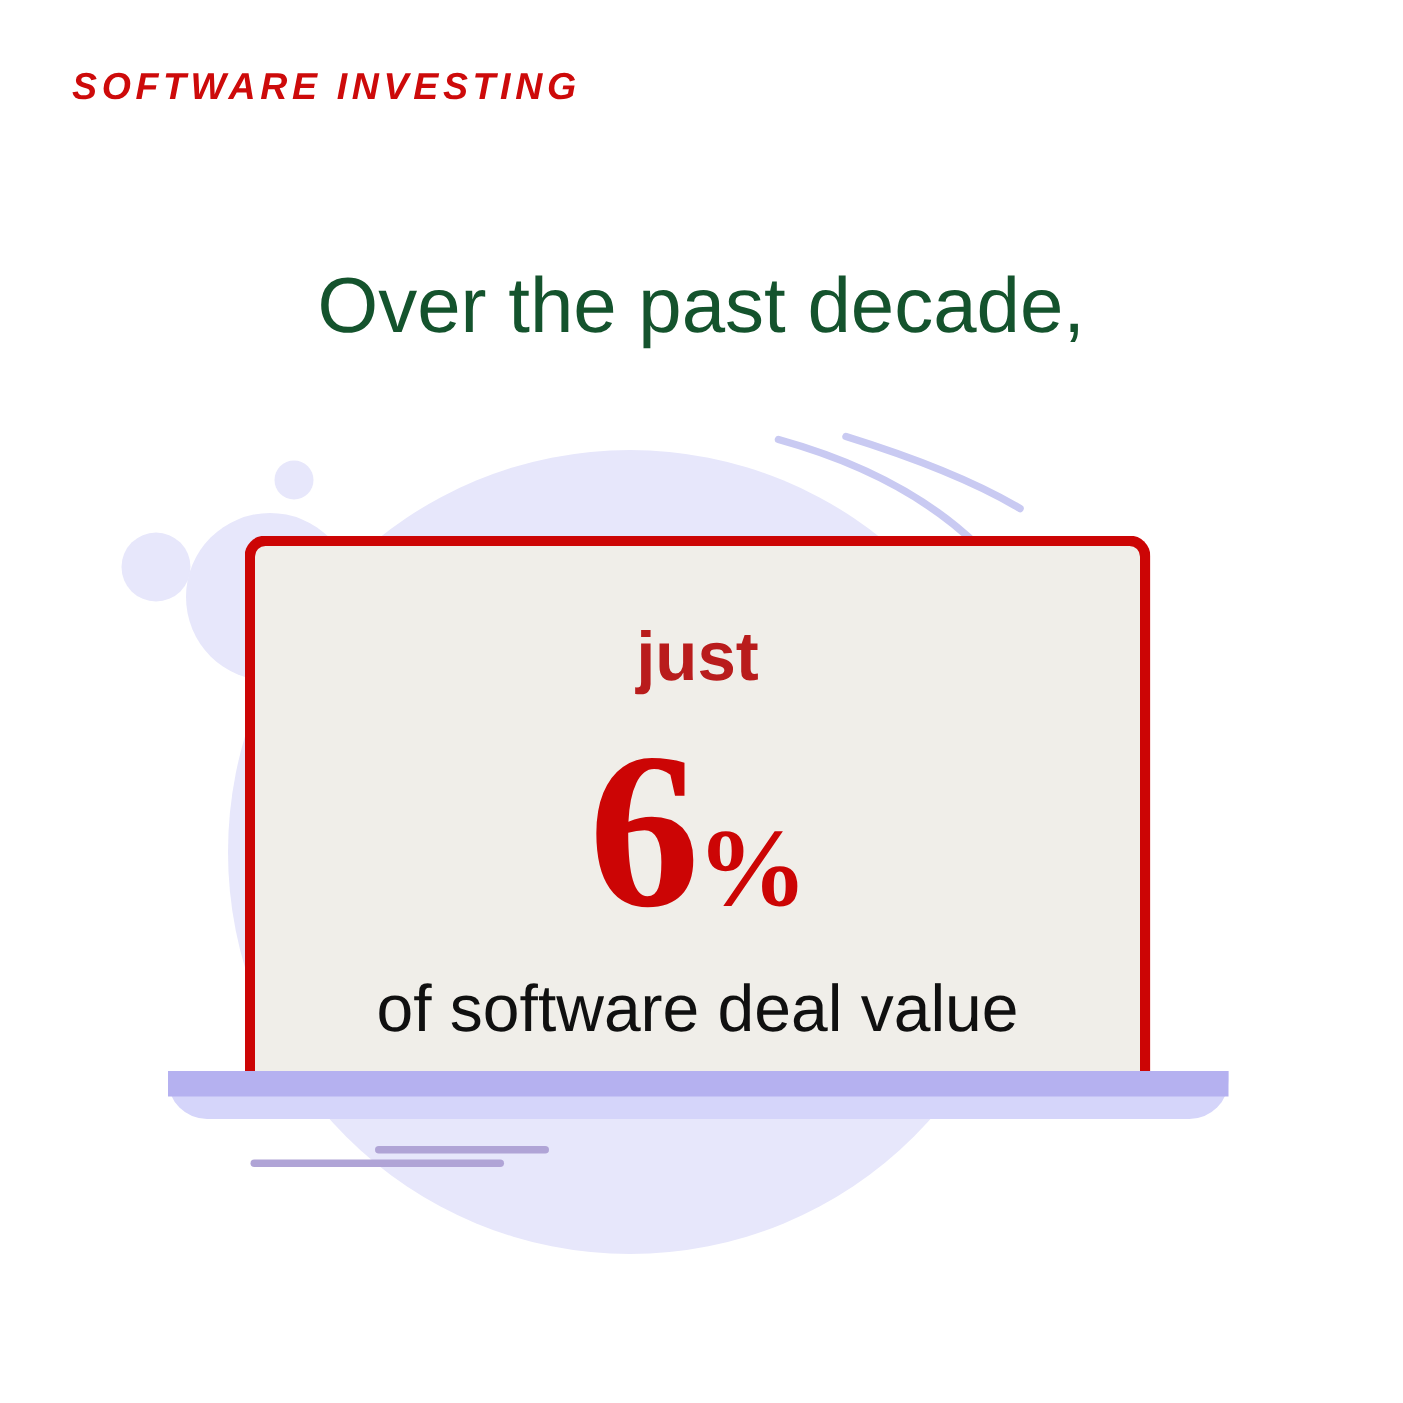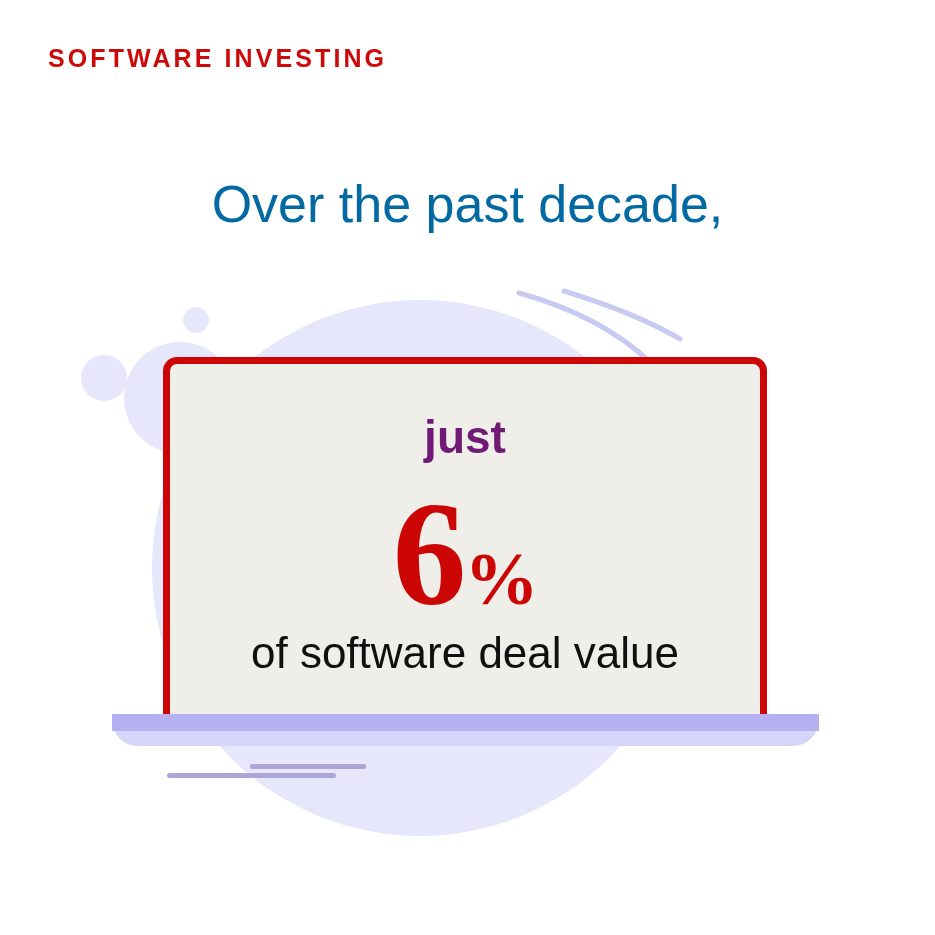--- a/index.html
+++ b/index.html
@@ -38,30 +38,31 @@
   #kicker {
     position: absolute;
     left: 48px;
     top: 44px;
     font-size: 25px;
     font-weight: bold;
     letter-spacing: 3.1px;
     color: #CD0A0A;
     font-family: "Liberation Sans", sans-serif;
     white-space: nowrap;
+    font-style: italic;
   }
 
   
   #headline {
     position: absolute;
     left: 0;
     top: 140px;
     width: 935px;
     text-align: center;
-    color: #0369a1;
+    color: #14532d;
     font-size: 52px;
     line-height: 58px;
     font-weight: 400;
     font-family: "Liberation Sans", sans-serif;
   }
   #headline .hl-line {
     display: block;
     white-space: nowrap;
   }
 
@@ -90,41 +91,42 @@
     left: 0;
     right: 0;
     top: 0;
     text-align: center;
   }
   #screen-just {
     margin-top: 48px;
     font-size: 46px;
     line-height: 50px;
     font-weight: bold;
-    color: #701a75;
+    color: #b91c1c;
     font-family: "Liberation Sans", sans-serif;
   }
   #screen-stat {
     margin-top: 18px;
     line-height: 1;
     color: #CC0505;
     font-family: "Liberation Serif", serif;
     white-space: nowrap;
   }
   #screen-stat-number {
     font-size: 148px;
     font-weight: bold;
     letter-spacing: -2px;
   }
   #screen-stat-unit {
     font-size: 74px;
     font-weight: bold;
     letter-spacing: -1px;
   }
   #screen-caption {
+    margin-top: 20px;
     font-size: 44px;
     line-height: 50px;
     font-weight: 400;
     color: #101010;
     font-family: "Liberation Sans", sans-serif;
   }
 
   
   #laptop-base {
     position: absolute;

